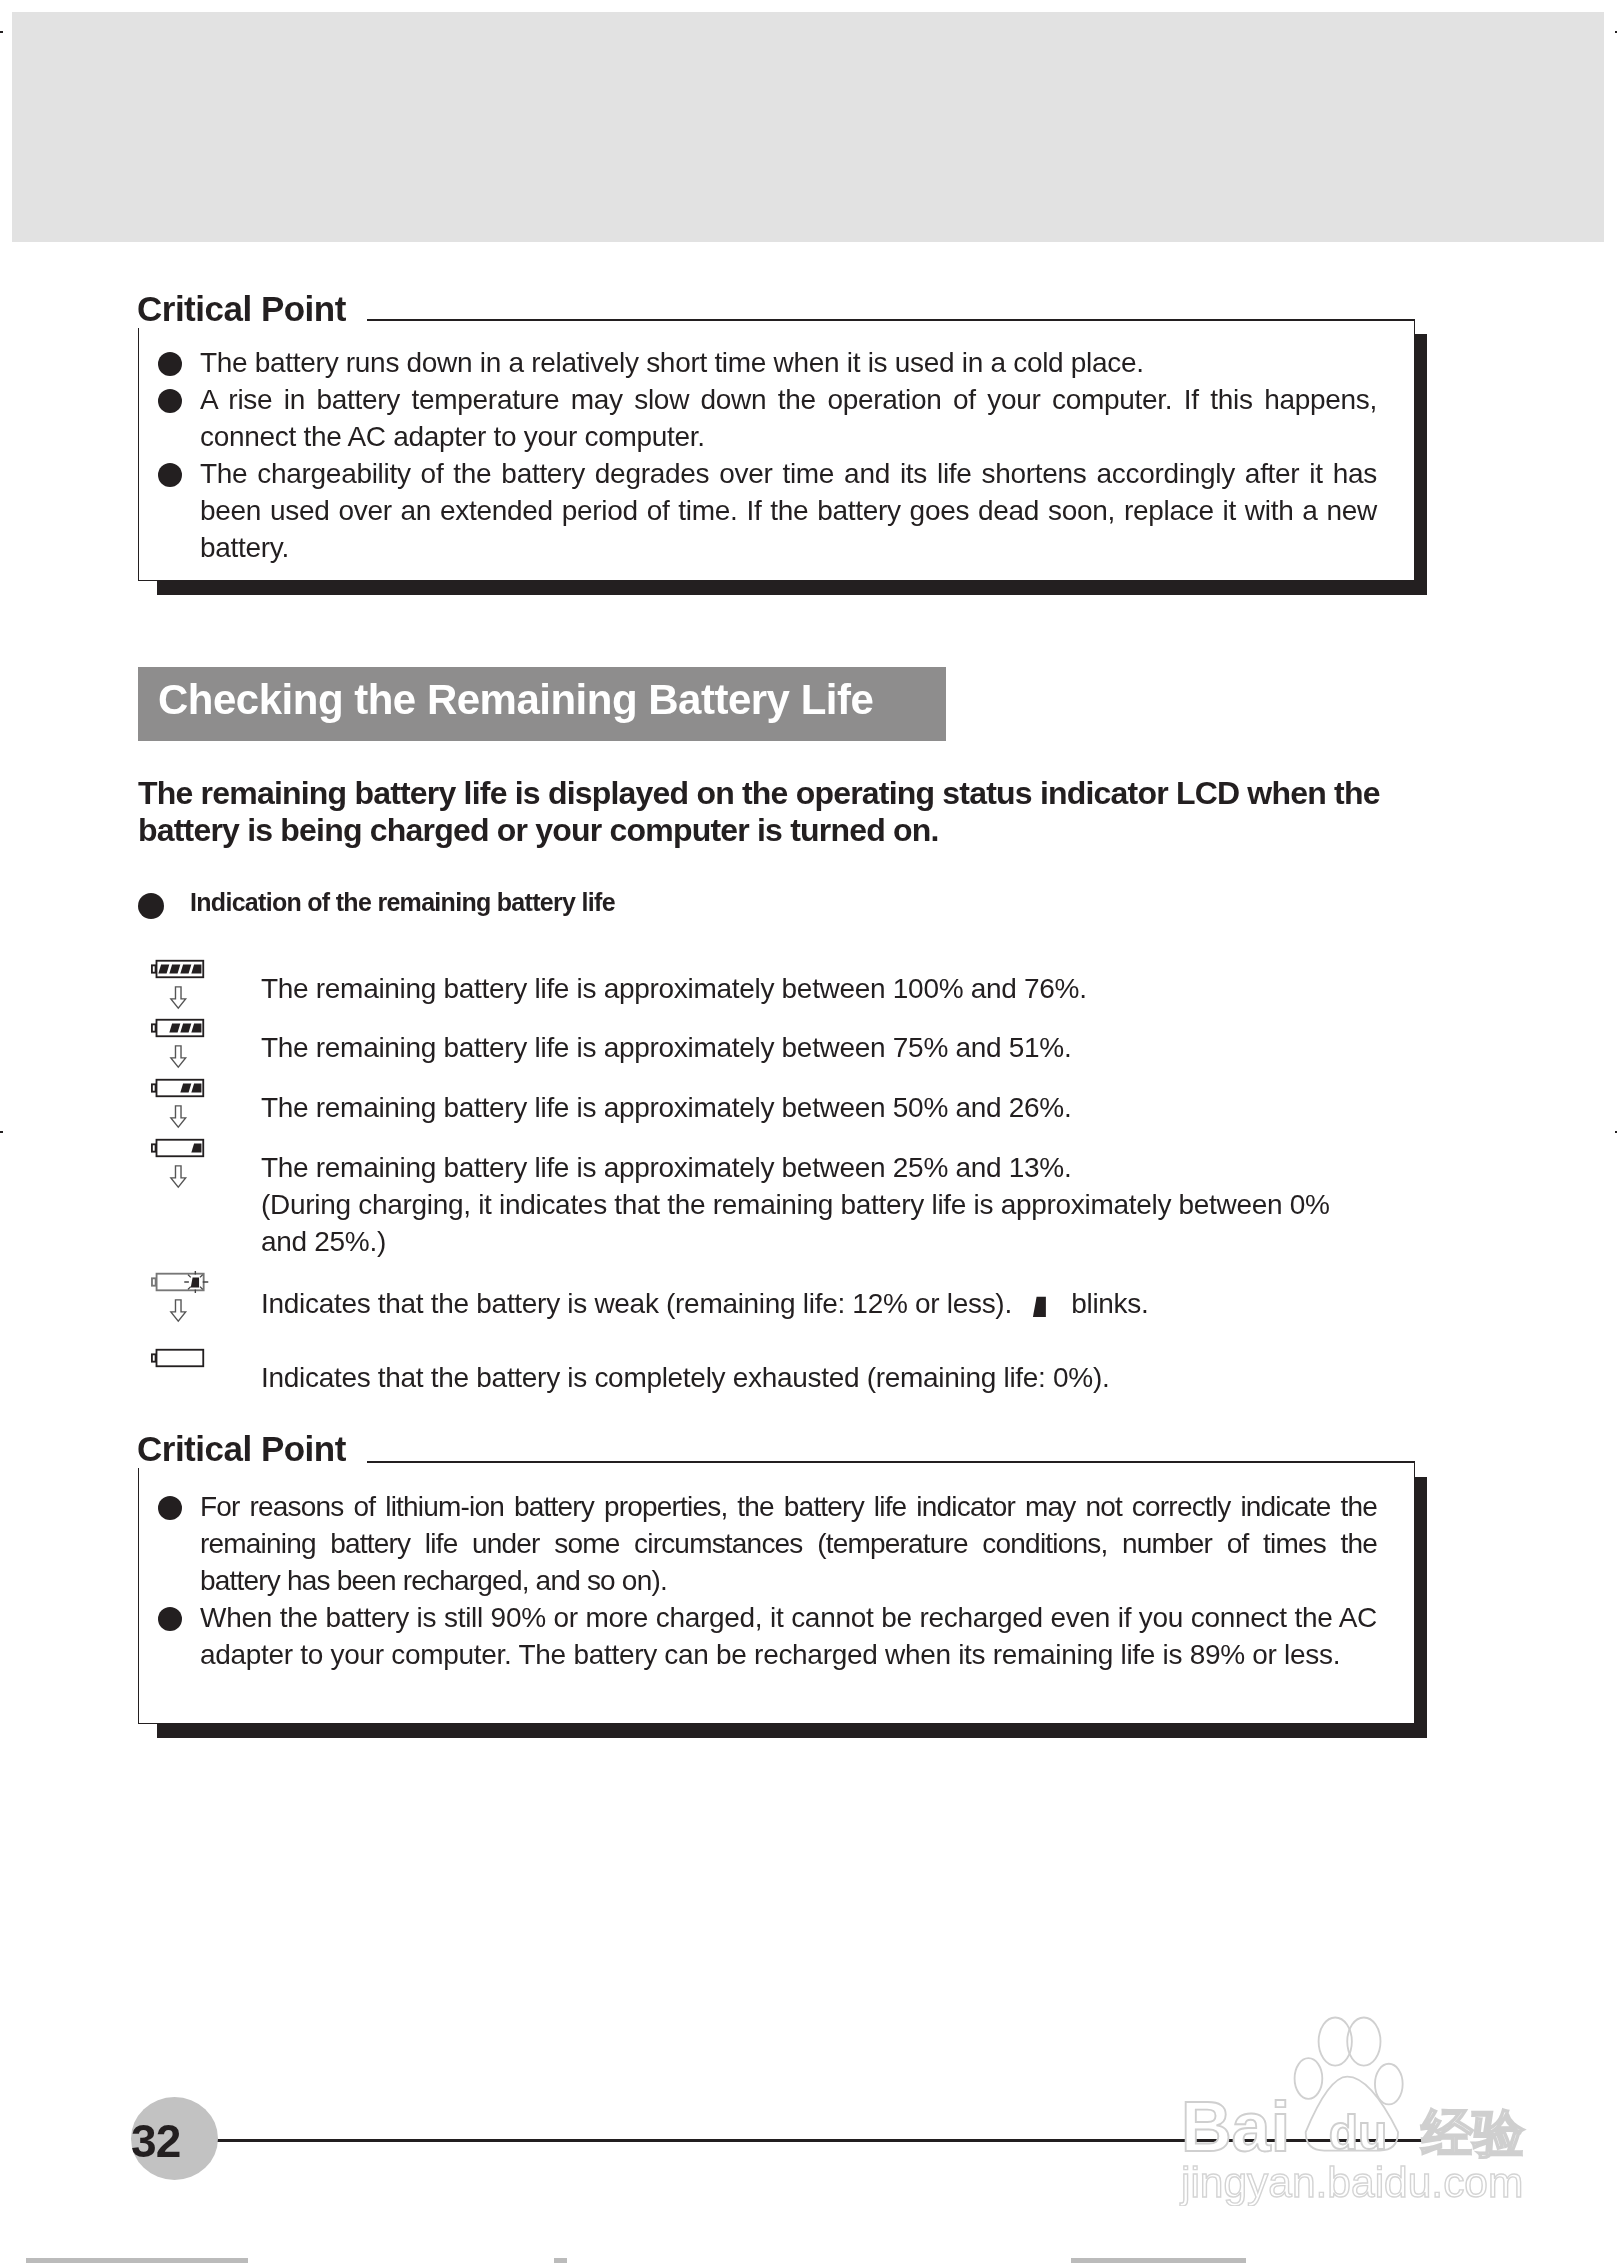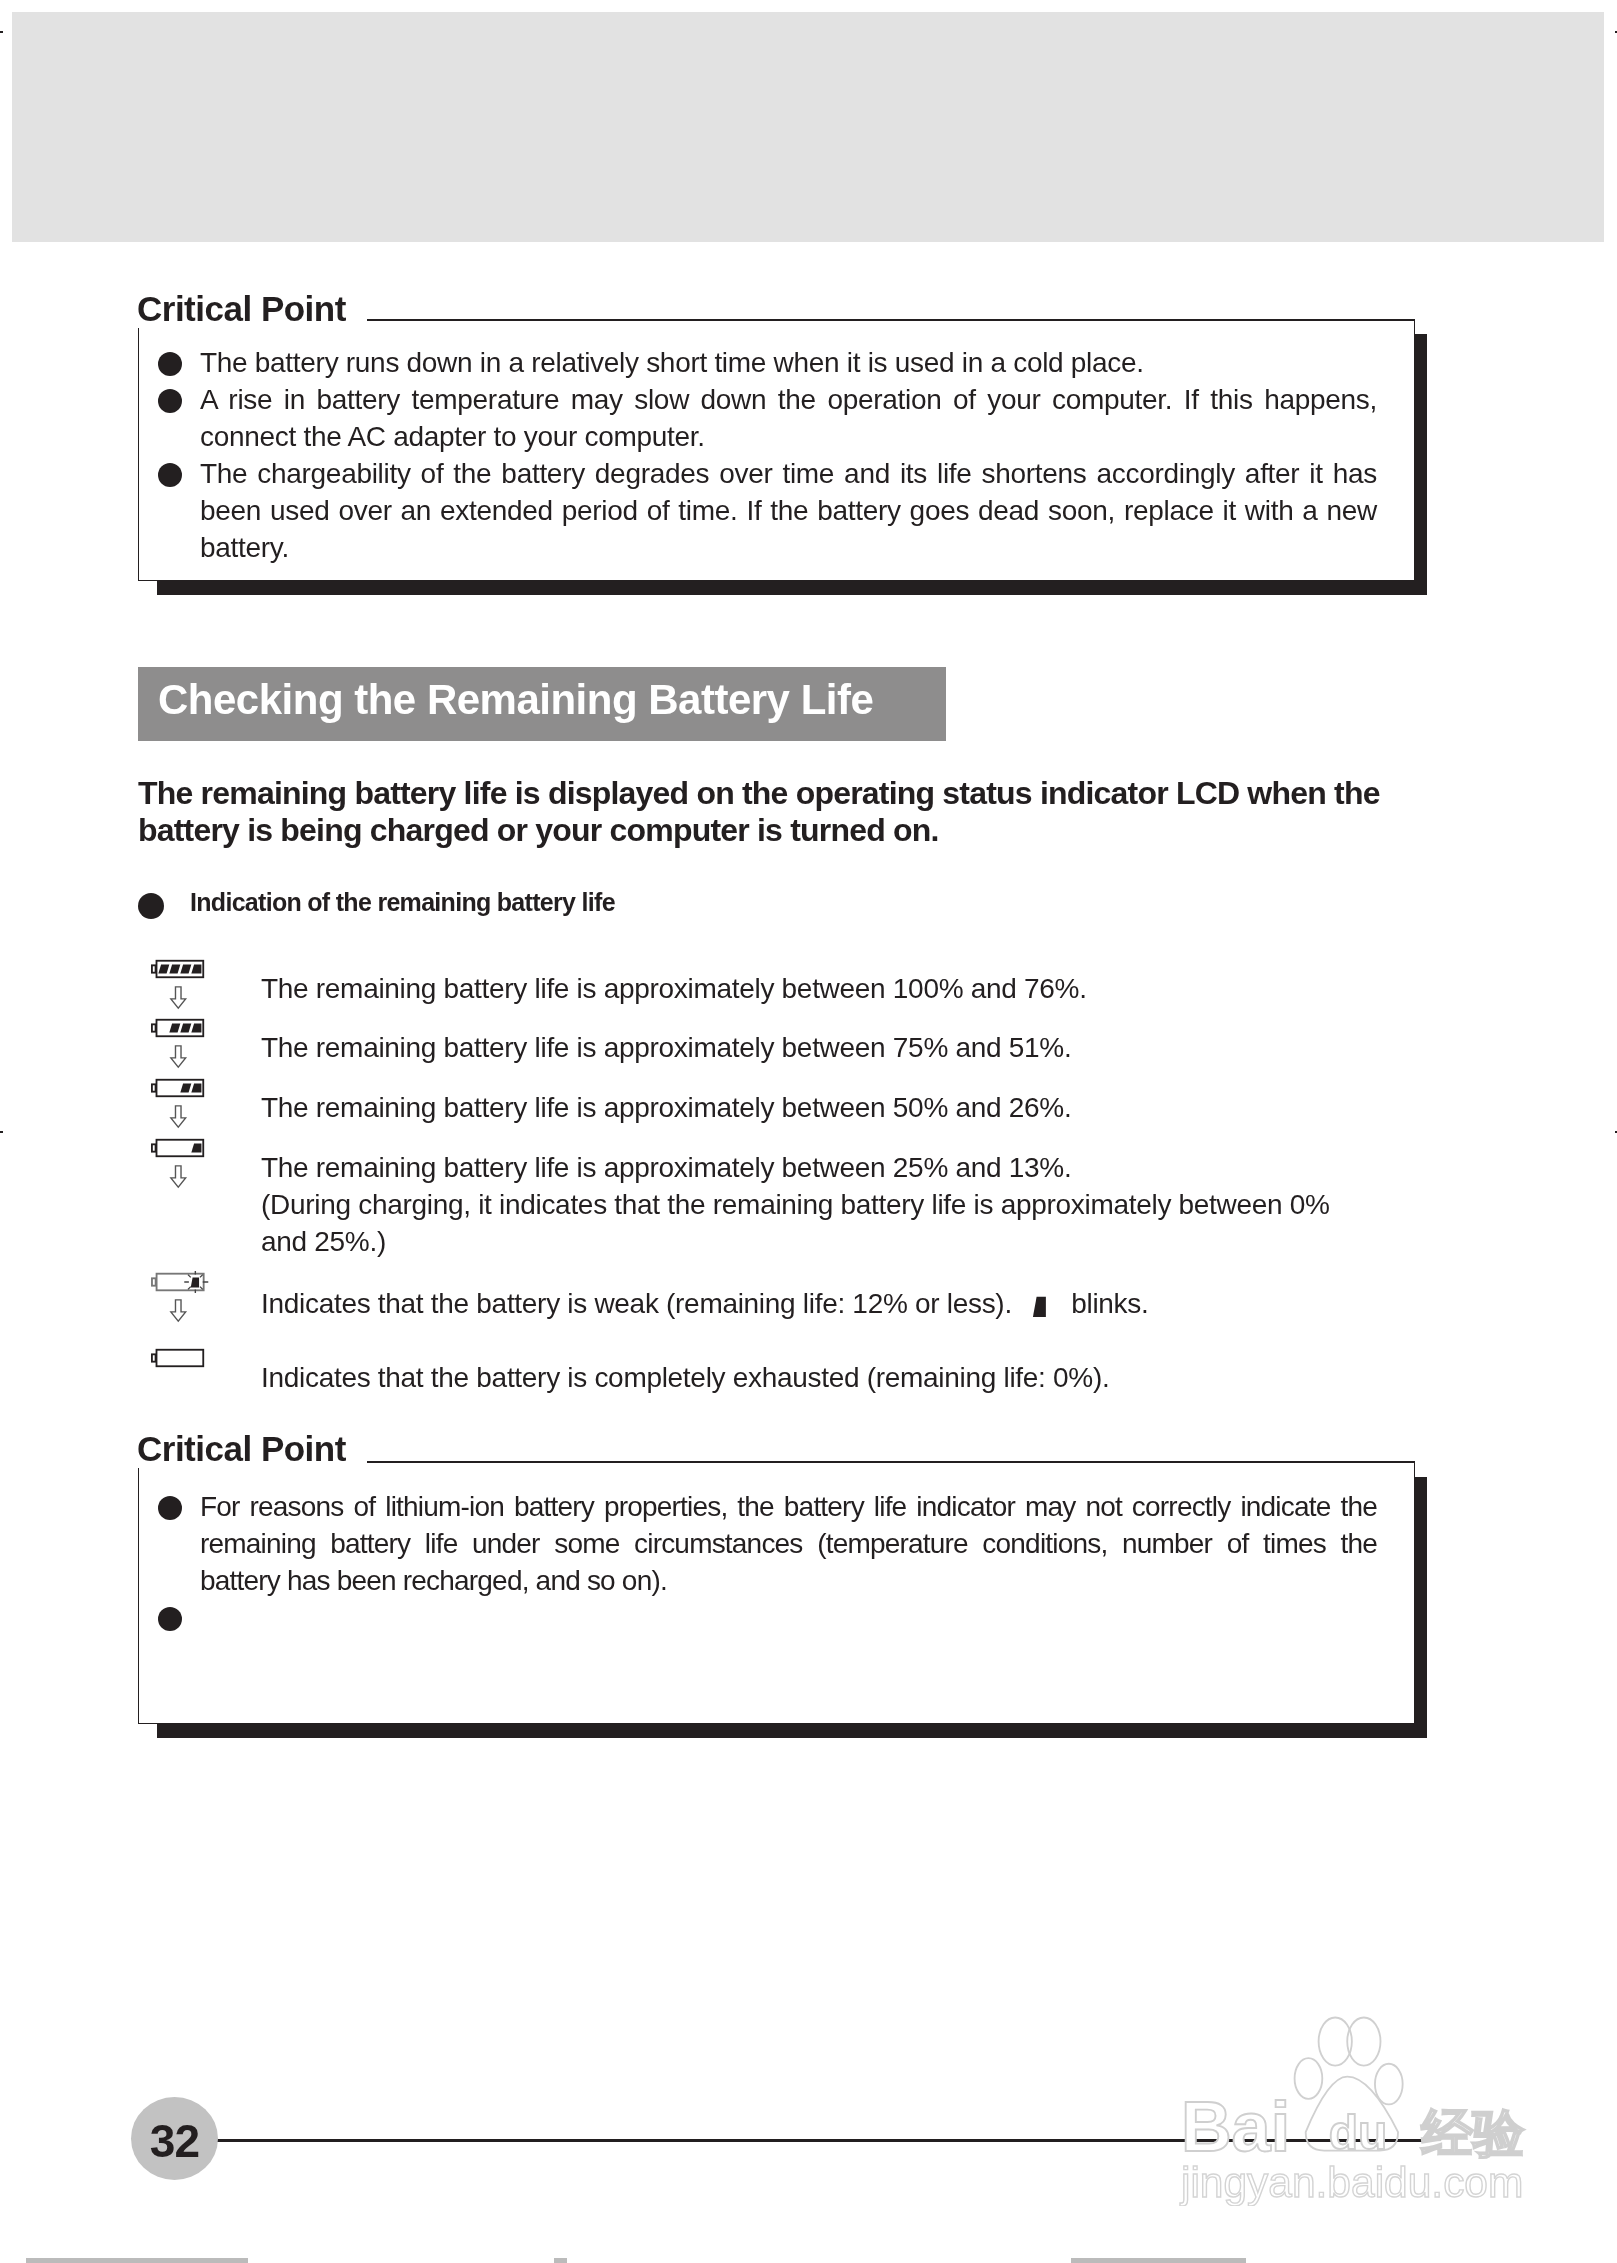--- a/index.html
+++ b/index.html
@@ -22,21 +22,21 @@
 
   .intro { left:138px; top:775px; width:1292px; font-size:32px; font-weight:bold; line-height:37px; letter-spacing:-0.8px; }
   .sub-bullet { left:138px; top:893px; width:26px; height:26px; border-radius:50%; background:#231f20; }
   .sub-heading { left:190px; top:888px; font-size:25px; font-weight:bold; letter-spacing:-0.7px; white-space:nowrap; }
 
   .ind-text { left:261px; font-size:28px; line-height:37px; letter-spacing:-0.3px; white-space:nowrap;margin-top:13px; }
   .bat { position:absolute; }
   .arrow { position:absolute; width:18.5px; height:24px; }
 
   .page-circle { left:131px; top:2097px; width:87px; height:83px; border-radius:50%; background:#c2c2c2; }
-  .page-num { position:absolute; left:0; right:0; top:16.6px; text-align:center; font-size:46px; font-weight:bold; letter-spacing:-0.9px; }
+  .page-num { position:absolute; left:0; right:0; top:16.6px; text-align:left; font-size:46px; font-weight:bold; letter-spacing:-0.9px; }
   .page-rule { left:209px; top:2139px; width:1216px; height:2.8px; background:#231f20; }
 
   .wm { left:1144px; top:2012px; width:388px; height:194px; }
   .slug { top:2258px; height:5.5px; background:#bbb; }
 </style>
 </head>
 <body>
 
 <div class="abs top-band"></div>
 <div class="abs crop-mark" style="left:0;top:31px"></div>
@@ -145,20 +145,21 @@
 <div>
   <div class="abs cp-shadow" style="left:157px;top:1477px;width:1270px;height:261px"></div>
   <div class="abs cp-box" style="left:138px;top:1462px;width:1277px;height:262px">
     <div class="cp-list" style="top:26px;padding-right:37px">
       <div class="cp-item" style="letter-spacing:-0.8px">
         <span class="bullet"></span>
         <span>For reasons of lithium-ion battery properties, the battery life indicator may not correctly indicate the remaining battery life under some circumstances (temperature conditions, number of times the battery has been recharged, and so on).</span>
       </div>
       <div class="cp-item">
         <span class="bullet"></span>
+        <span>When the battery is still 90% or more charged, it cannot be recharged even if you connect the AC adapter to your computer. The battery can be recharged when its remaining life is 89% or less.</span>
       </div>
     </div>
   </div>
   <div class="abs" style="left:137px;top:1431px;height:37px;background:#fff;padding-right:5.5px">
     <span class="cp-heading">Critical Point</span>
   </div>
   <div class="abs cp-rule" style="left:367px;top:1461px;width:1048px"></div>
 </div>
 
 <div class="abs page-rule"></div>

